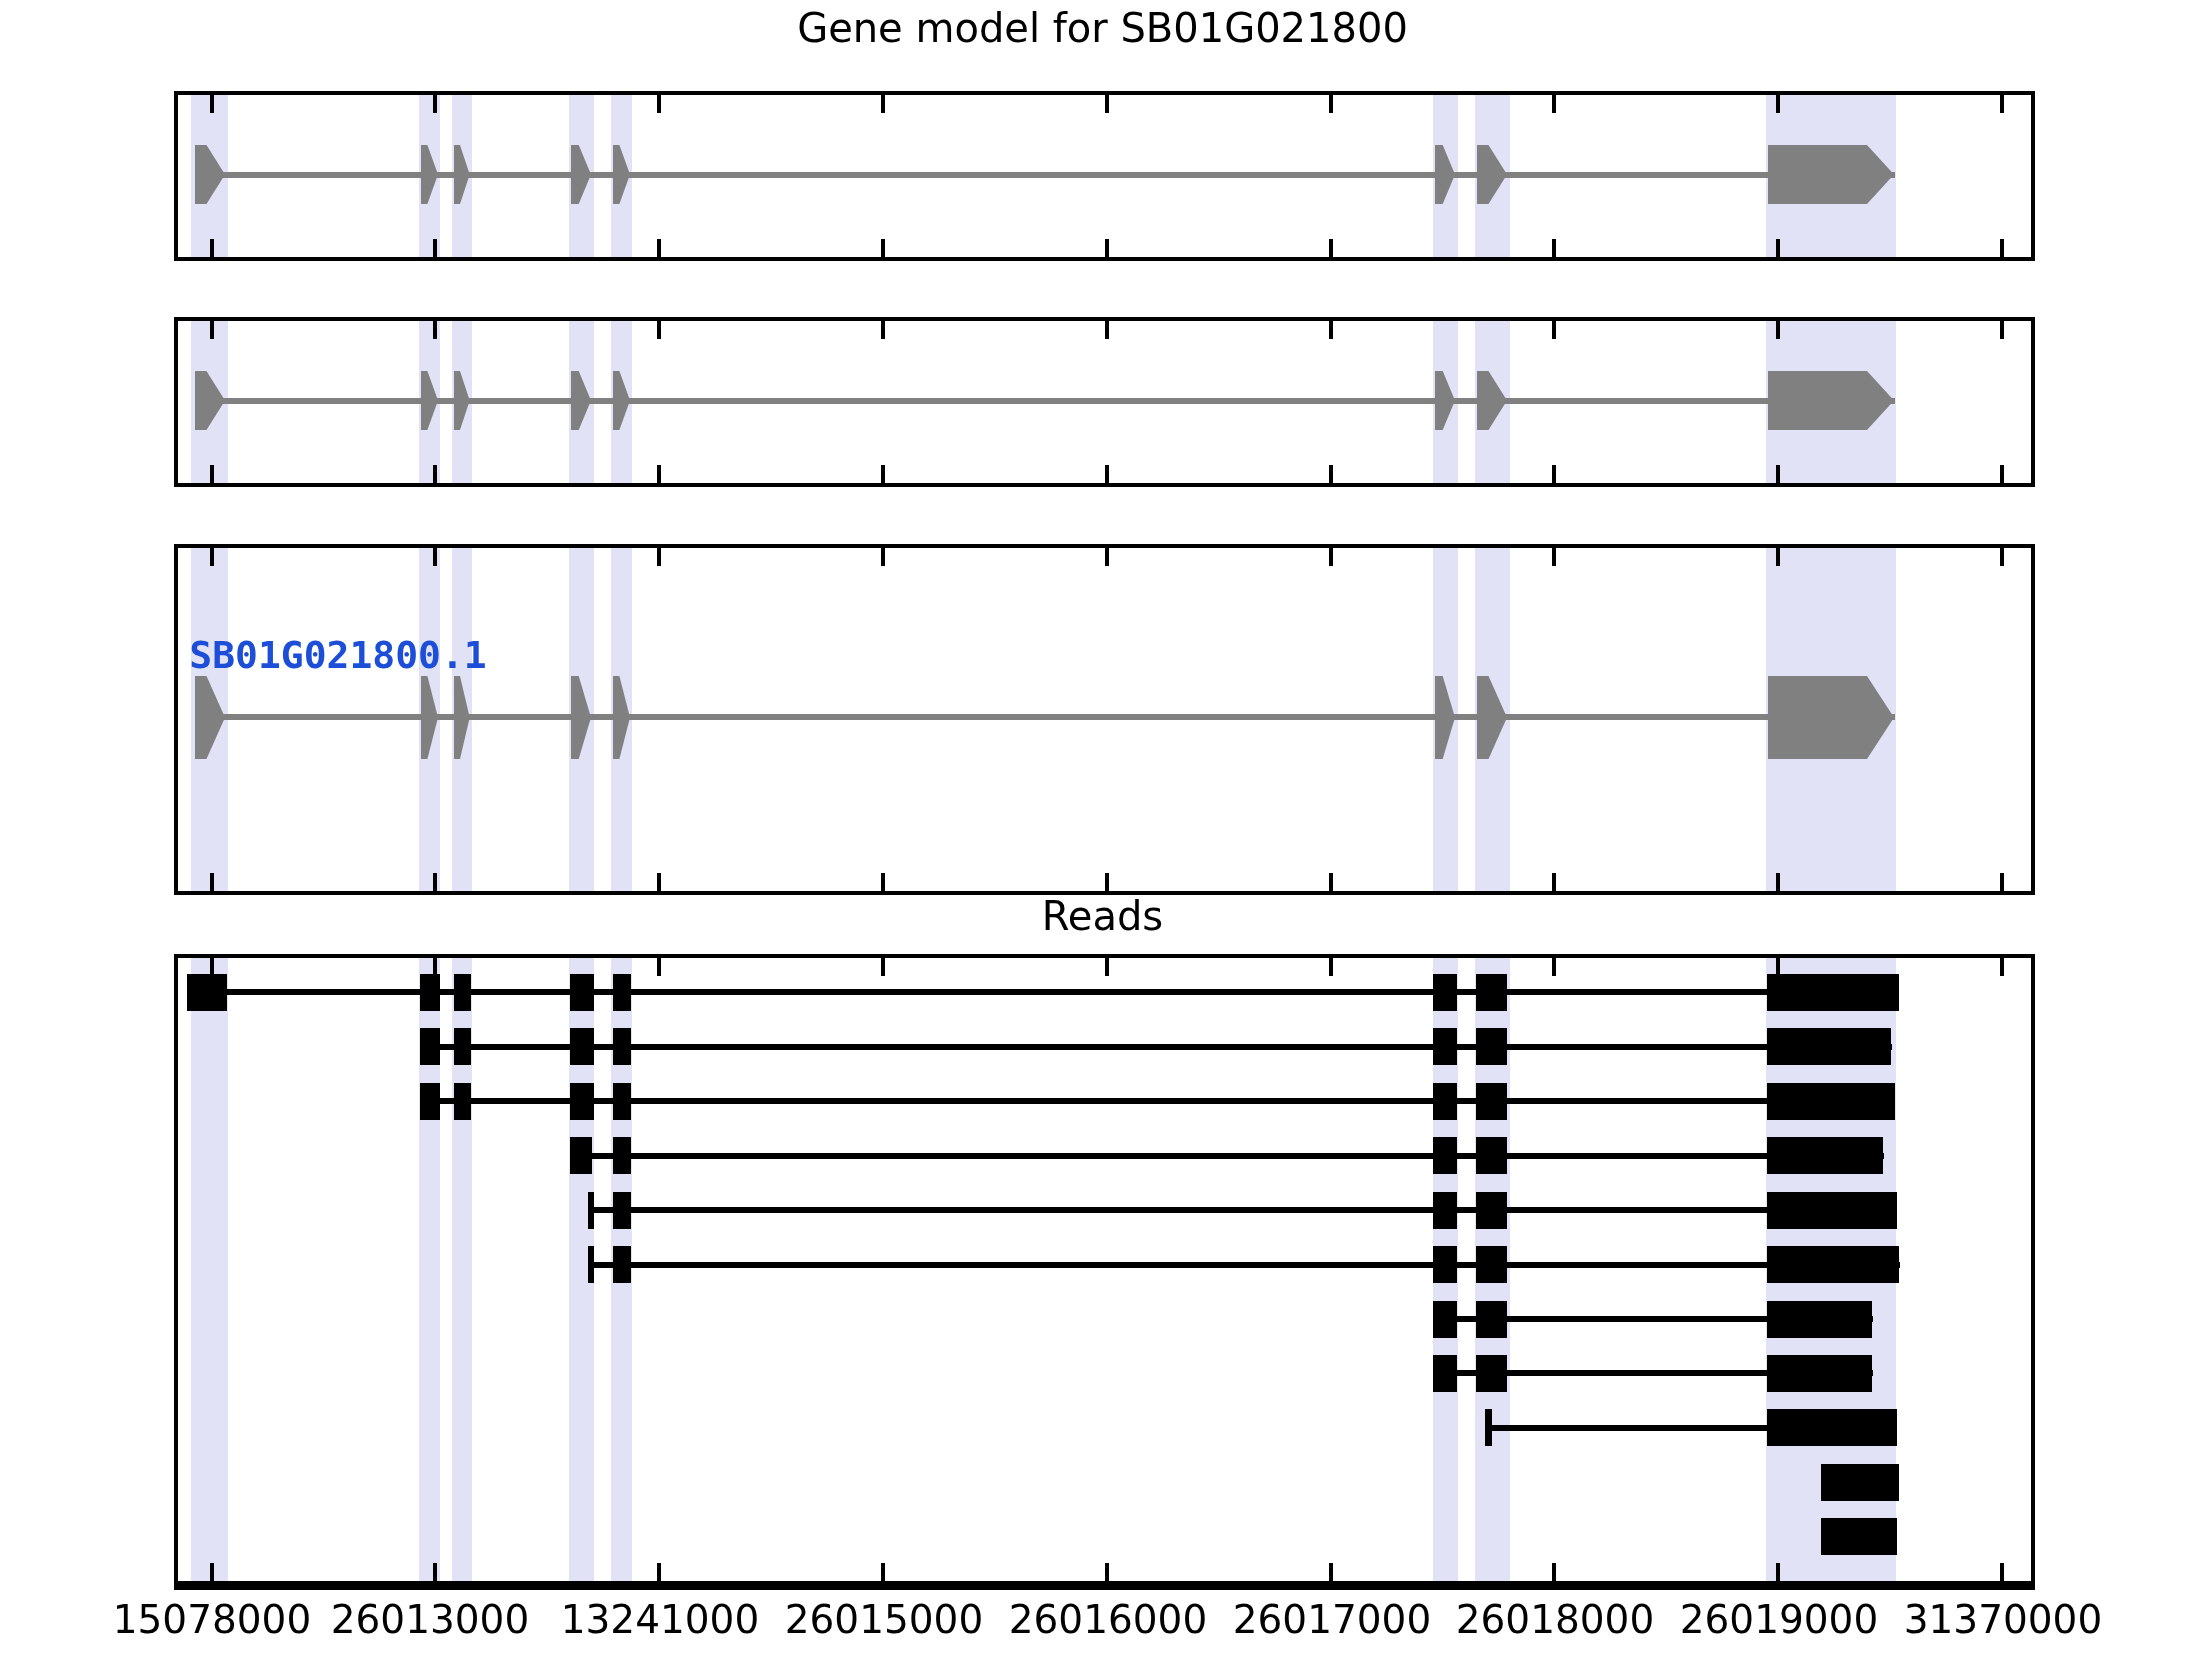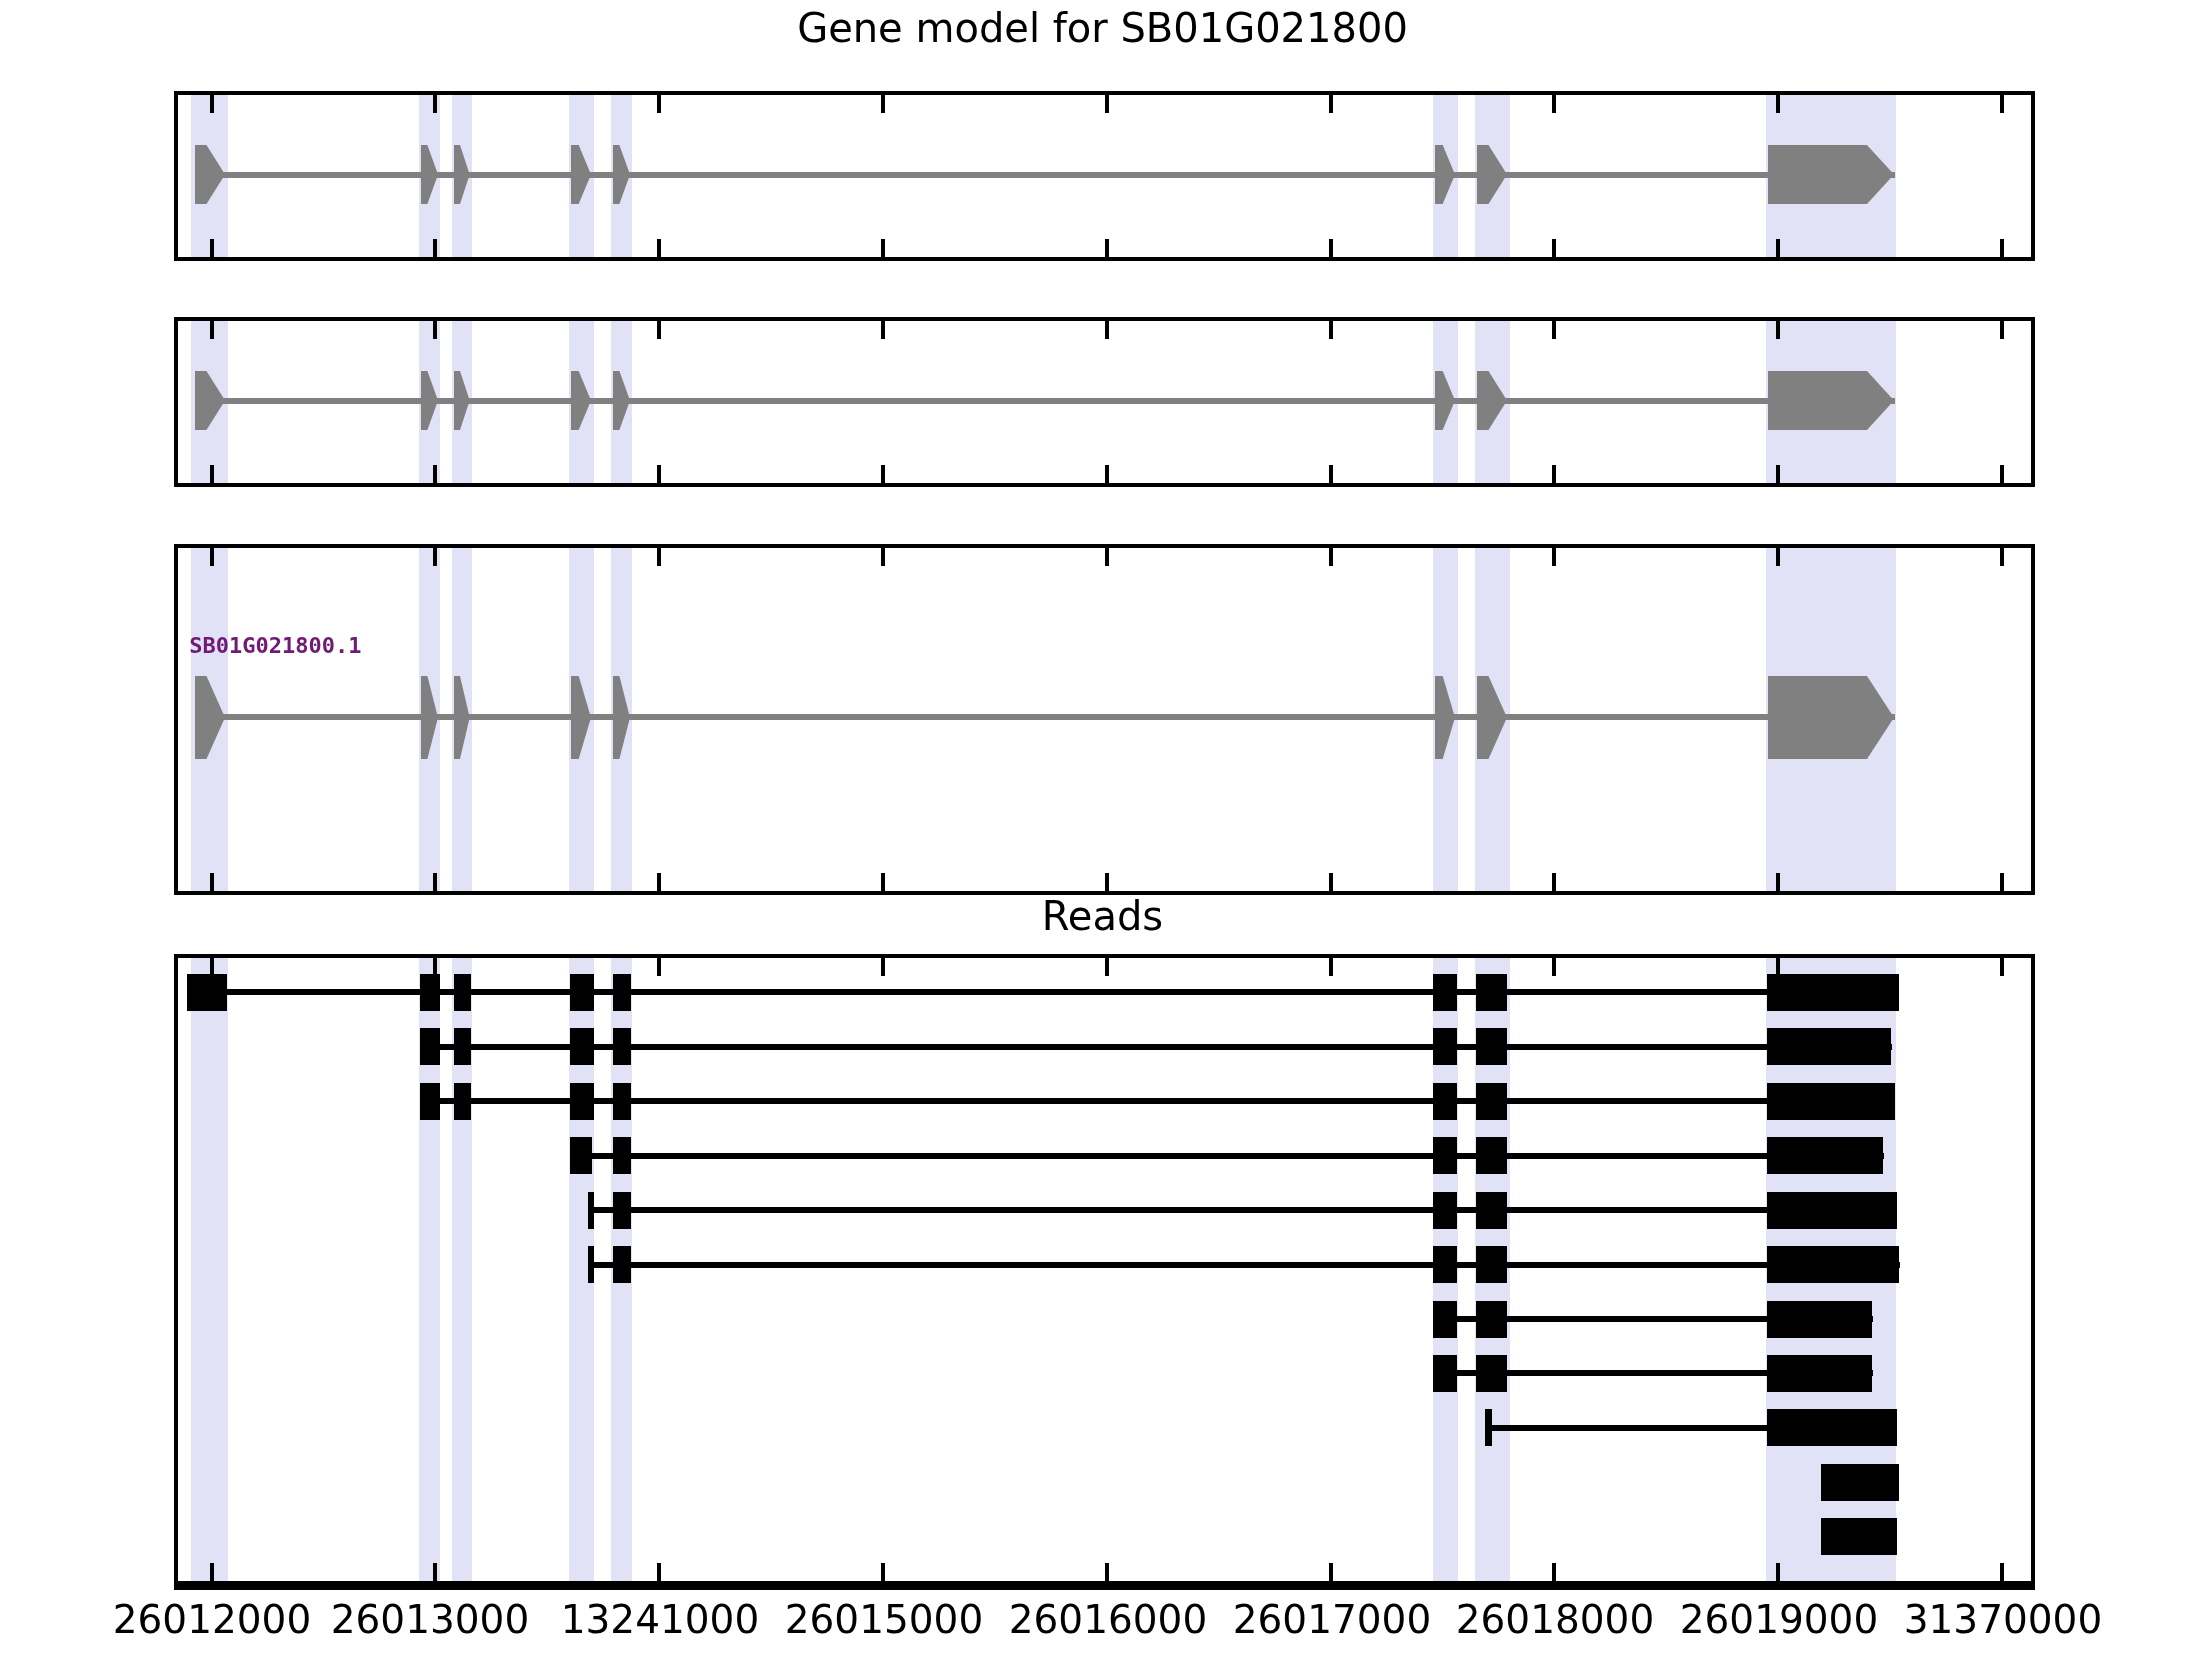--- a/index.html
+++ b/index.html
@@ -41,21 +41,21 @@
   .exon.arrow .shape{width:100%;height:100%;background:#808080;}
 
   
   .read-line{position:absolute;height:6.2px;background:#000;}
   .read-block{position:absolute;background:#000;}
 
   
   .iso-label{
     position:absolute;
     font-family:"DejaVu Sans Mono", monospace;
-    font-weight:bold;font-size:22px;color:#701a75;white-space:nowrap;
+    font-weight:bold;font-size:38px;color:#1d4ed8;white-space:nowrap;
   }
 
   
   .xaxis{position:absolute;left:0;top:0;width:100%;height:100%;}
   .xlabel{
     position:absolute;
     font-family:"DejaVu Sans", sans-serif;
     font-size:39px;color:#000;white-space:nowrap;
     transform:translateX(-50%);
   }
@@ -324,21 +324,21 @@
         <div class="read-block" style="left: 1589px; top: 451px; width: 130px; height: 37px;"></div>
         <div class="read-line" style="left: 1643px; width: 78px; top: 521px;"></div>
         <div class="read-block" style="left: 1643px; top: 506px; width: 78px; height: 37px;"></div>
         <div class="read-line" style="left: 1643px; width: 76px; top: 576px;"></div>
         <div class="read-block" style="left: 1643px; top: 560px; width: 76px; height: 37px;"></div>
       </div>
   </div>
 
   <div class="xaxis" id="xaxis" style="left:174px;top:1585px;width:1861px;height:69px;">
       <div class="" style="position: absolute; left: 0px; top: 0px; width: 1861px; height: 4.8px; background: rgb(0, 0, 0);"></div>
-      <div class="xlabel" style="left: 38px; top: 12.4px;">26012000</div>
+      <div class="xlabel" style="left: 38px; top: 12.4px;">15078000</div>
       <div class="xlabel" style="left: 256px; top: 12.4px;">26013000</div>
       <div class="xlabel" style="left: 486px; top: 12.4px;">13241000</div>
       <div class="xlabel" style="left: 710px; top: 12.4px;">26015000</div>
       <div class="xlabel" style="left: 934px; top: 12.4px;">26016000</div>
       <div class="xlabel" style="left: 1158px; top: 12.4px;">26017000</div>
       <div class="xlabel" style="left: 1381px; top: 12.4px;">26018000</div>
       <div class="xlabel" style="left: 1605px; top: 12.4px;">26019000</div>
       <div class="xlabel" style="left: 1829px; top: 12.4px;">31370000</div>
     </div>
 

